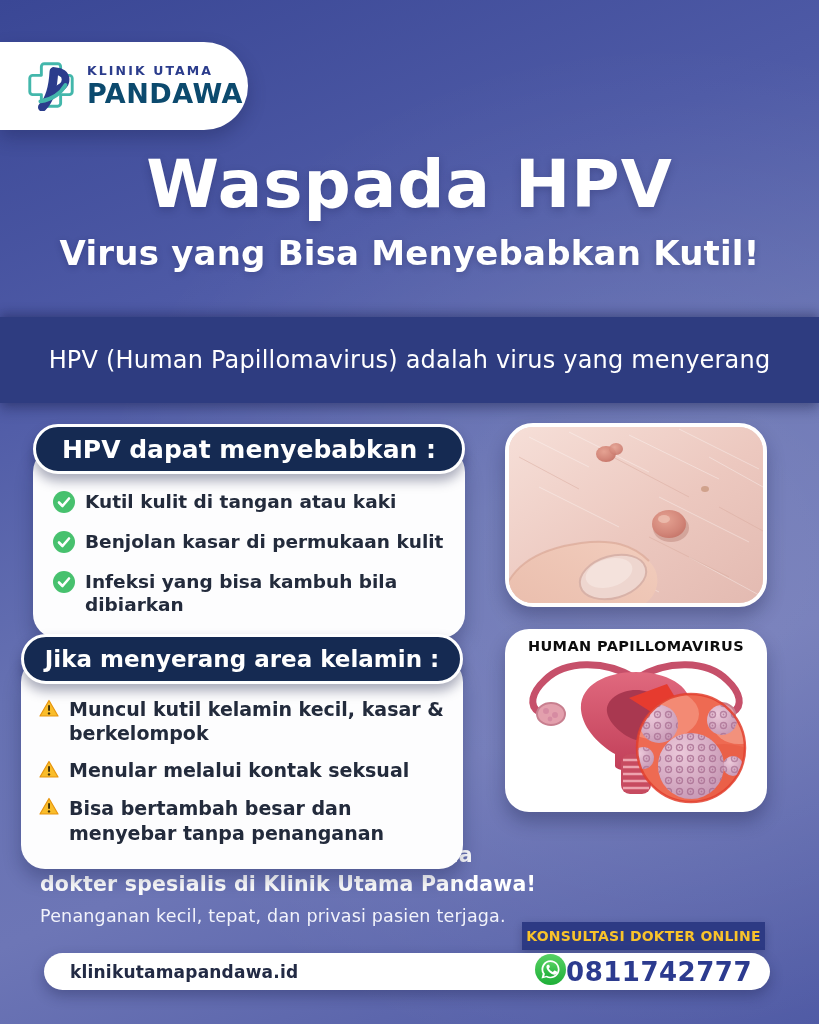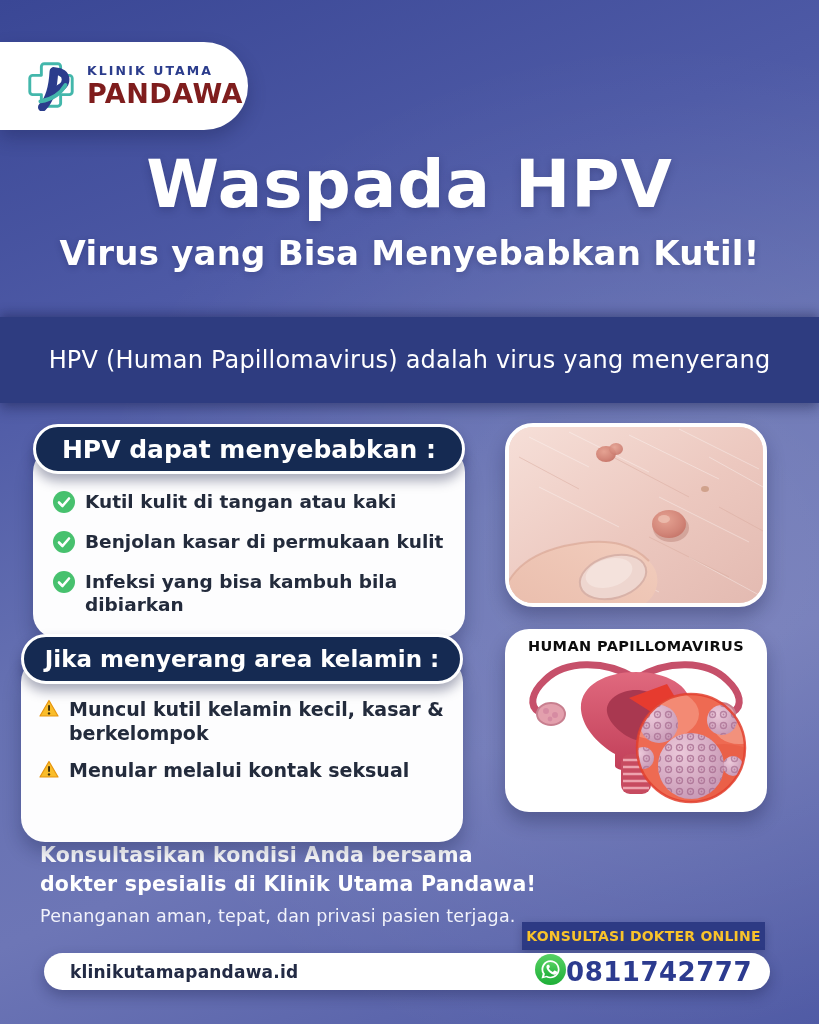--- a/index.html
+++ b/index.html
@@ -11,21 +11,21 @@
       linear-gradient(158deg,#3a4795 0%,#4e5aa6 28%,#6671b2 52%,#6d76b6 70%,#4e59a4 100%);
   }
   
   .logo-card{
     position:absolute;top:42px;left:0;width:248px;height:88px;background:#fff;
     border-radius:0 44px 44px 0;box-shadow:0 8px 18px rgba(20,25,70,.30);
     display:flex;align-items:center;gap:9px;padding-left:24px;box-sizing:border-box;
   }
   .logo-text{display:flex;flex-direction:column;line-height:1;}
   .logo-top{font-size:12.5px;font-weight:bold;letter-spacing:2.1px;color:#2b3c8c;margin-bottom:3px;}
-  .logo-bottom{font-size:27px;font-weight:bold;color:#7f1d1d;letter-spacing:.5px;}
+  .logo-bottom{font-size:27px;font-weight:bold;color:#0c4a6e;letter-spacing:.5px;}
   
   .hero-title{
     position:absolute;top:146px;left:0;width:100%;text-align:center;
     font-size:66px;font-weight:bold;color:#fff;letter-spacing:1px;
     text-shadow:0 3px 8px rgba(20,25,70,.25);
   }
   .hero-subtitle{
     position:absolute;top:233px;left:0;width:100%;text-align:center;
     font-size:34px;font-weight:bold;color:#fff;letter-spacing:.2px;
     text-shadow:0 2px 6px rgba(20,25,70,.25);
@@ -208,20 +208,30 @@
       <div class="item-row">
         <span class="item-icon">
           <svg width="20" height="19" viewBox="0 0 20 19">
               <path d="M10 1.5 L19 17 H1 Z" fill="#f9bd2b" stroke="#e8960f" stroke-width="1.2" stroke-linejoin="round"></path>
               <rect x="9.1" y="6" width="1.9" height="6" rx=".9" fill="#3a2d08"></rect>
               <circle cx="10" cy="14.4" r="1.2" fill="#3a2d08"></circle>
             </svg>
         </span>
         <span class="item-text">Menular melalui kontak seksual</span>
       </div>
+      <div class="item-row">
+        <span class="item-icon">
+          <svg width="20" height="19" viewBox="0 0 20 19">
+              <path d="M10 1.5 L19 17 H1 Z" fill="#f9bd2b" stroke="#e8960f" stroke-width="1.2" stroke-linejoin="round"></path>
+              <rect x="9.1" y="6" width="1.9" height="6" rx=".9" fill="#3a2d08"></rect>
+              <circle cx="10" cy="14.4" r="1.2" fill="#3a2d08"></circle>
+            </svg>
+        </span>
+        <span class="item-text">Bisa bertambah besar dan menyebar tanpa penanganan</span>
+      </div>
     </div>
   </div>
 
   <div class="illu-card">
     <div class="illu-caption">HUMAN PAPILLOMAVIRUS</div>
     <span>
       <svg width="254" height="150" viewBox="0 0 254 150">
         <defs>
           <linearGradient id="ut" x1="0" y1="0" x2="0" y2="1">
             <stop offset="0" stop-color="#e0697e"></stop>
@@ -280,21 +290,21 @@
             <circle cx="182" cy="112" r="33" fill="url(#caps)" opacity=".8"></circle>
         </g>
         <circle cx="182" cy="94" r="54" fill="none" stroke="#e2402e" stroke-width="2.5" opacity=".85"></circle>
       </svg>
     </span>
   </div>
 
   <div class="footer-text">
     <div class="footer-bold">Konsultasikan kondisi Anda bersama</div>
     <div class="footer-bold">dokter spesialis di Klinik Utama Pandawa!</div>
-    <div class="footer-tag">Penanganan aman, tepat, dan privasi pasien terjaga.</div>
+    <div class="footer-tag">Penanganan kecil, tepat, dan privasi pasien terjaga.</div>
   </div>
 
   <div class="cta-label">KONSULTASI DOKTER ONLINE</div>
 
   <div class="contact-pill">
     <span class="website">klinikutamapandawa.id</span>
     <span class="phone-group">
       <span>
         <svg width="31" height="31" viewBox="0 0 32 32">
           <defs>

